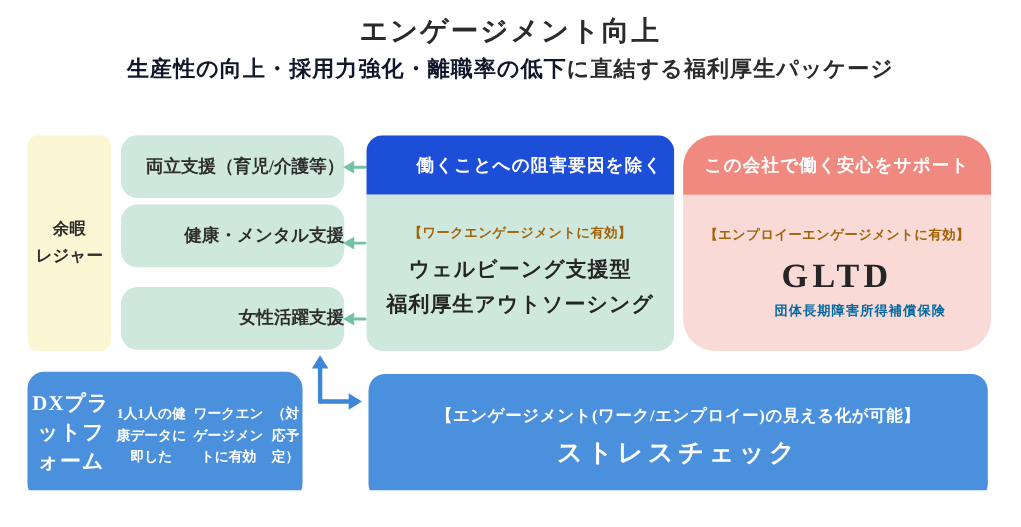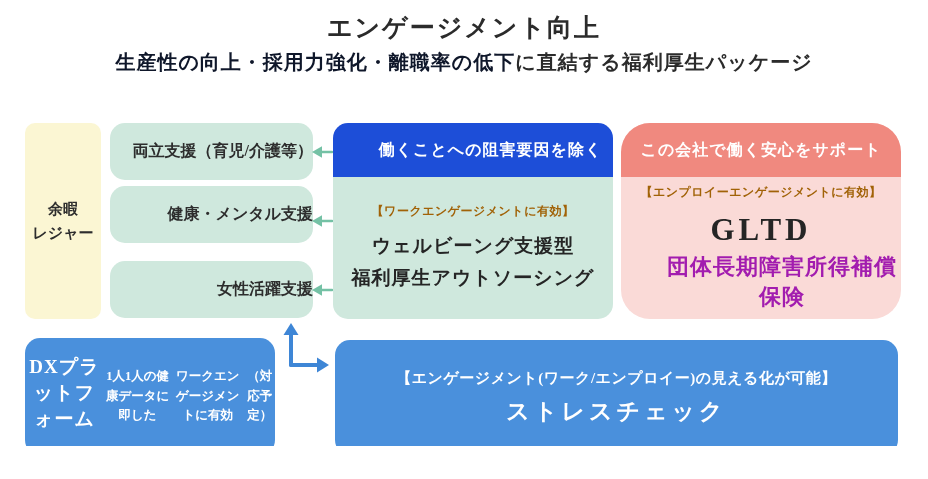--- a/index.html
+++ b/index.html
@@ -113,22 +113,22 @@
     letter-spacing: 1px;
   }
   .gltd {
     font-size: 31px; font-weight: bold;
     letter-spacing: 4px;
     color: #252525;
     line-height: 1.2;
     margin-bottom: 4px;
   }
   .card-sub {
-    font-size: 22px; font-weight: bold;
-    color: #a21caf;
+    font-size: 12px; font-weight: bold;
+    color: #0369a1;
     letter-spacing: 1px;
     margin-left: 42px;
   }
 
   
   .dx-box {
     position: absolute;
     left: 25px; top: 338px;
     width: 250px; height: 117px;
     background: #4a90dc;

